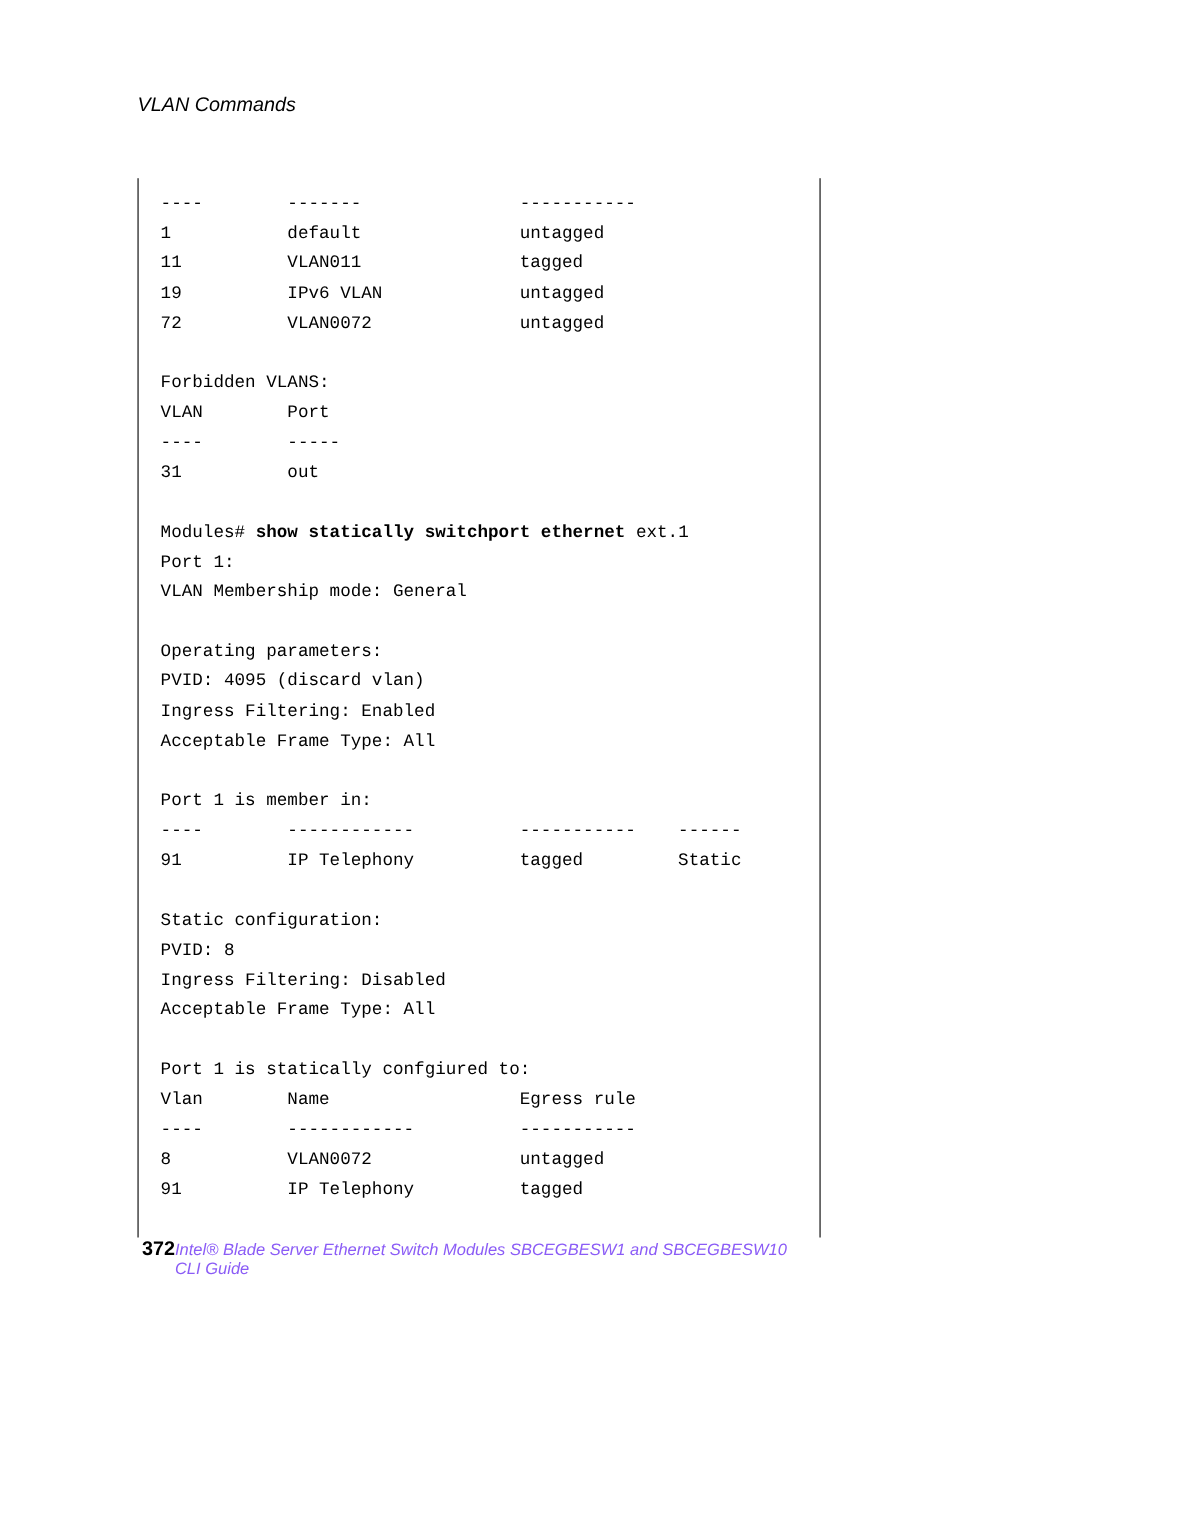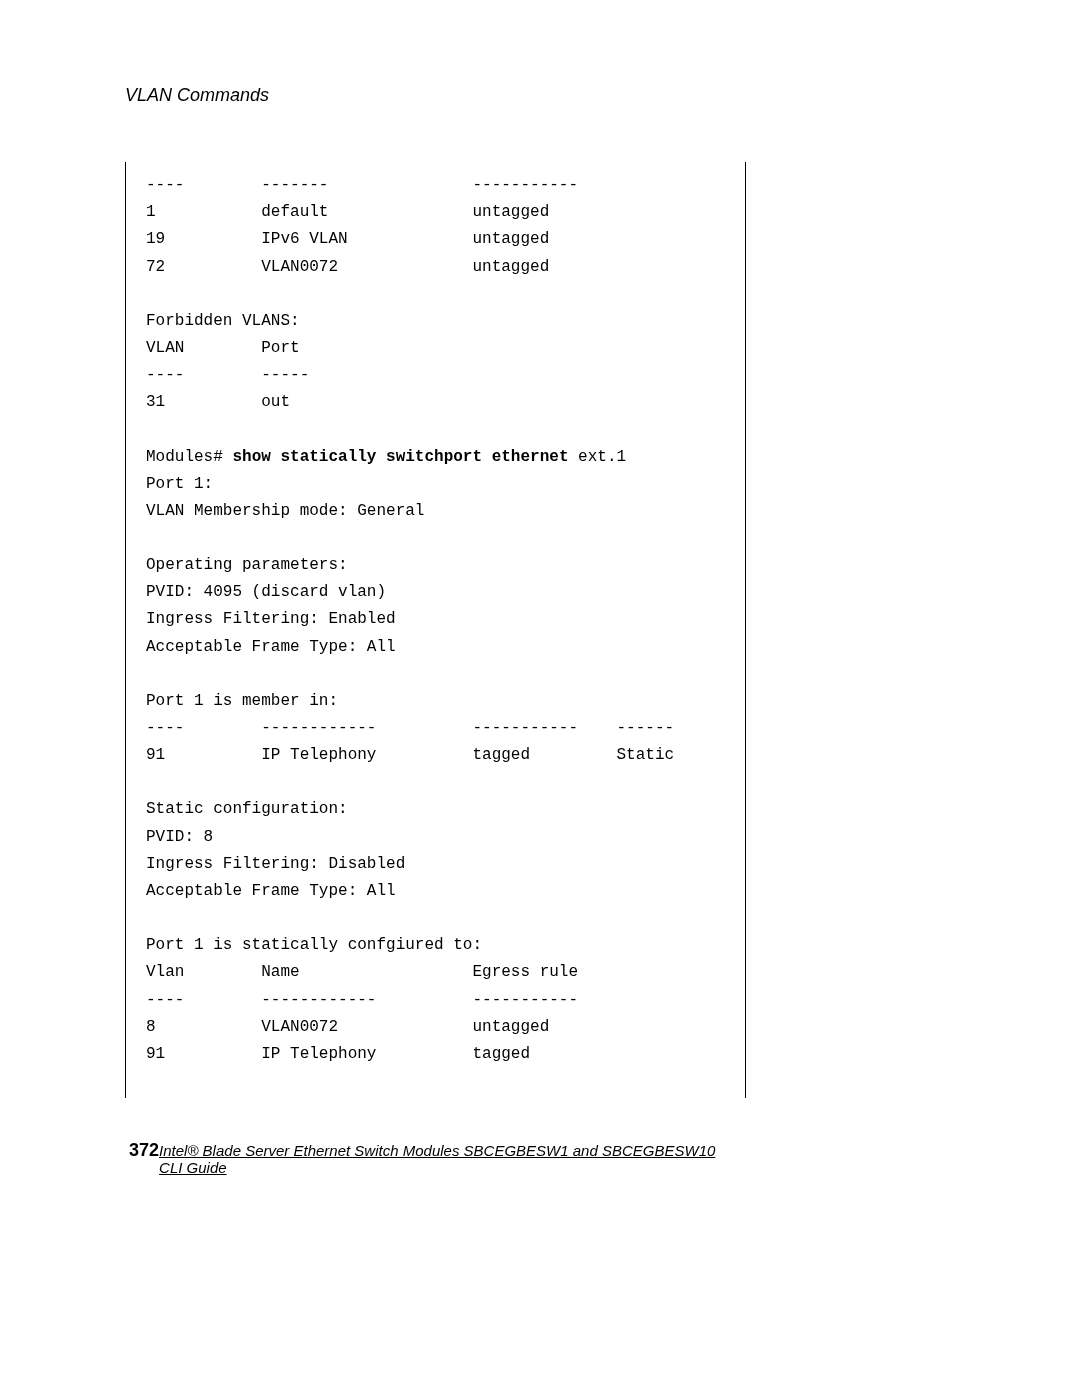--- a/index.html
+++ b/index.html
@@ -35,44 +35,43 @@
   .line .bold {
     font-weight: bold;
   }
   .empty-line {
     height: 27px;
   }
   .footer {
     display: flex;
     justify-content: space-between;
     align-items: baseline;
-    margin-top: 42px;
     padding: 0 4px;
   }
   .page-num {
     font-size: 18px;
     font-weight: bold;
   }
   .footer-text {
     font-style: italic;
     font-size: 15px;
-    color: #000000;
-    text-decoration: underline;
+    color: #8b5cf6;
   }
 </style>
 </head>
 <body>
 
 <div class="page">
   <div class="section-title">VLAN Commands</div>
 
   <div class="code-block">
     <div id="lines-part1">
         <div class="line">----        -------               -----------</div>
         <div class="line">1           default               untagged</div>
+        <div class="line">11          VLAN011               tagged</div>
         <div class="line">19          IPv6 VLAN             untagged</div>
         <div class="line">72          VLAN0072              untagged</div>
         <div class="empty-line"></div>
         <div class="line">Forbidden VLANS:</div>
         <div class="line">VLAN        Port</div>
         <div class="line">----        -----</div>
         <div class="line">31          out</div>
         <div class="empty-line"></div>
       </div>
     <div class="line"><span>Modules# </span><span class="bold">show statically switchport ethernet</span><span> ext.1</span></div>

